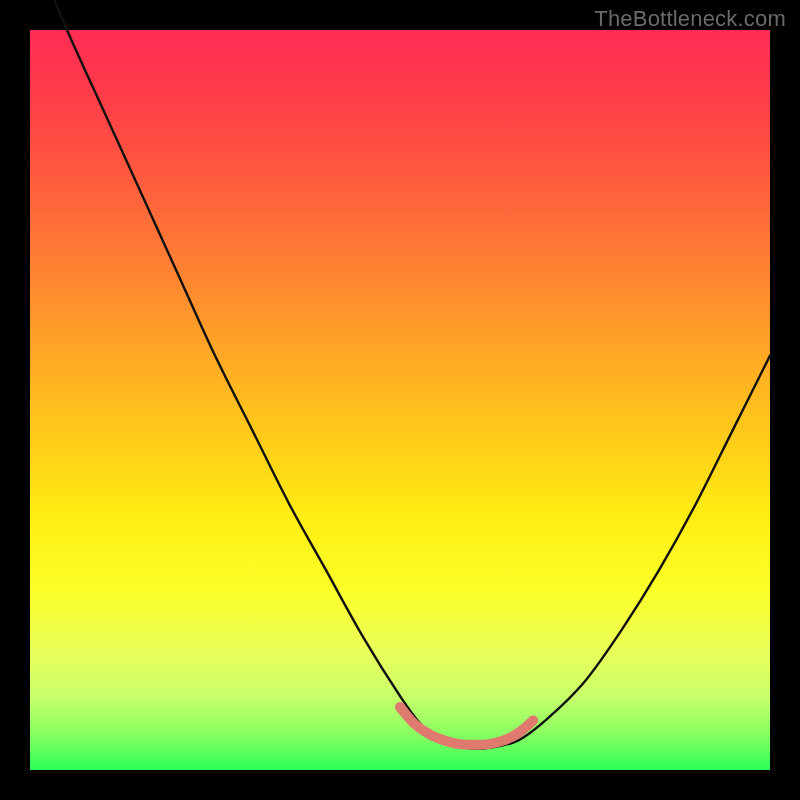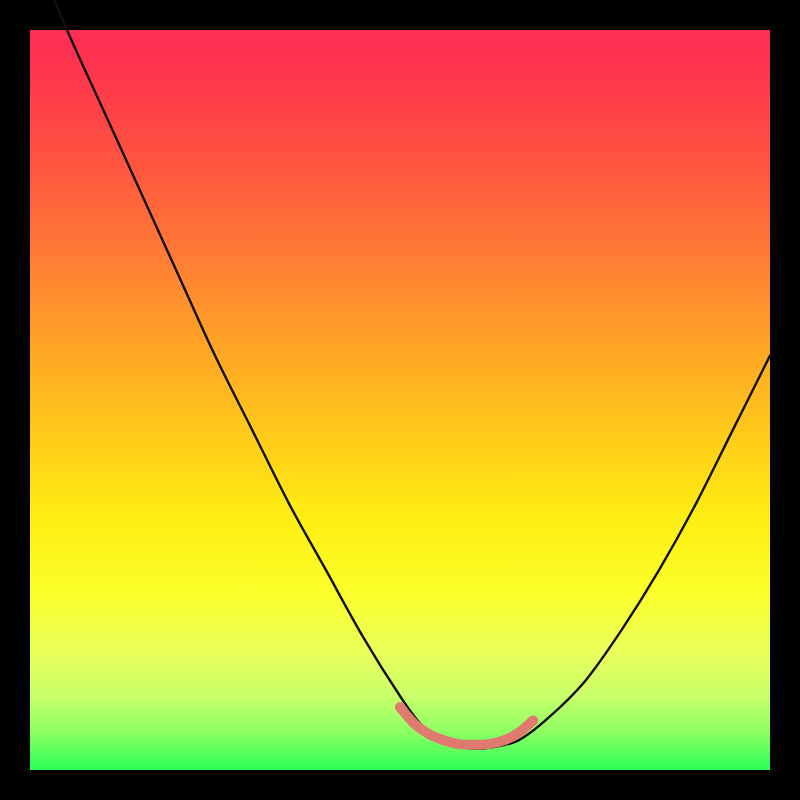--- a/index.html
+++ b/index.html
@@ -63,13 +63,14 @@
 
 <div class="frame">
 
   <div class="plot-area">
     <svg class="curve" viewBox="0 0 740 740" preserveAspectRatio="none">
       <path id="main-curve" fill="none" stroke="#111111" stroke-width="2.4" stroke-linecap="round" d="M 0.00 -88.80 C 6.17 -74.00, 24.67 -28.37, 37.00 0.00 C 49.33 28.37, 61.67 54.27, 74.00 81.40 C 86.33 108.53, 98.67 135.67, 111.00 162.80 C 123.33 189.93, 135.67 217.07, 148.00 244.20 C 160.33 271.33, 172.67 299.70, 185.00 325.60 C 197.33 351.50, 209.67 374.93, 222.00 399.60 C 234.33 424.27, 246.67 450.17, 259.00 473.60 C 271.33 497.03, 283.67 518.00, 296.00 540.20 C 308.33 562.40, 320.67 585.83, 333.00 606.80 C 345.33 627.77, 360.13 651.20, 370.00 666.00 C 379.87 680.80, 384.80 688.20, 392.20 695.60 C 399.60 703.00, 407.00 706.70, 414.40 710.40 C 421.80 714.10, 429.20 716.57, 436.60 717.80 C 444.00 719.03, 450.17 719.03, 458.80 717.80 C 467.43 716.57, 478.53 715.33, 488.40 710.40 C 498.27 705.47, 506.90 698.07, 518.00 688.20 C 529.10 678.33, 542.67 666.00, 555.00 651.20 C 567.33 636.40, 579.67 617.90, 592.00 599.40 C 604.33 580.90, 616.67 561.17, 629.00 540.20 C 641.33 519.23, 653.67 497.03, 666.00 473.60 C 678.33 450.17, 690.67 424.27, 703.00 399.60 C 715.33 374.93, 733.83 337.93, 740.00 325.60"></path>
       <path id="highlight-curve" fill="none" stroke="#e07a6f" stroke-width="10" stroke-linecap="round" stroke-linejoin="round" d="M 370.00 677.10 C 372.47 679.94, 379.87 689.56, 384.80 694.12 C 389.73 698.68, 394.67 701.77, 399.60 704.48 C 404.53 707.19, 409.47 708.80, 414.40 710.40 C 419.33 712.00, 424.27 713.36, 429.20 714.10 C 434.13 714.84, 439.07 714.84, 444.00 714.84 C 448.93 714.84, 453.87 714.84, 458.80 714.10 C 463.73 713.36, 468.67 712.25, 473.60 710.40 C 478.53 708.55, 483.47 706.33, 488.40 703.00 C 493.33 699.67, 500.73 692.52, 503.20 690.42"></path>
     </svg>
   </div>
 
+  <div class="watermark">TheBottleneck.com</div>
 </div>
 
 </body></html>

